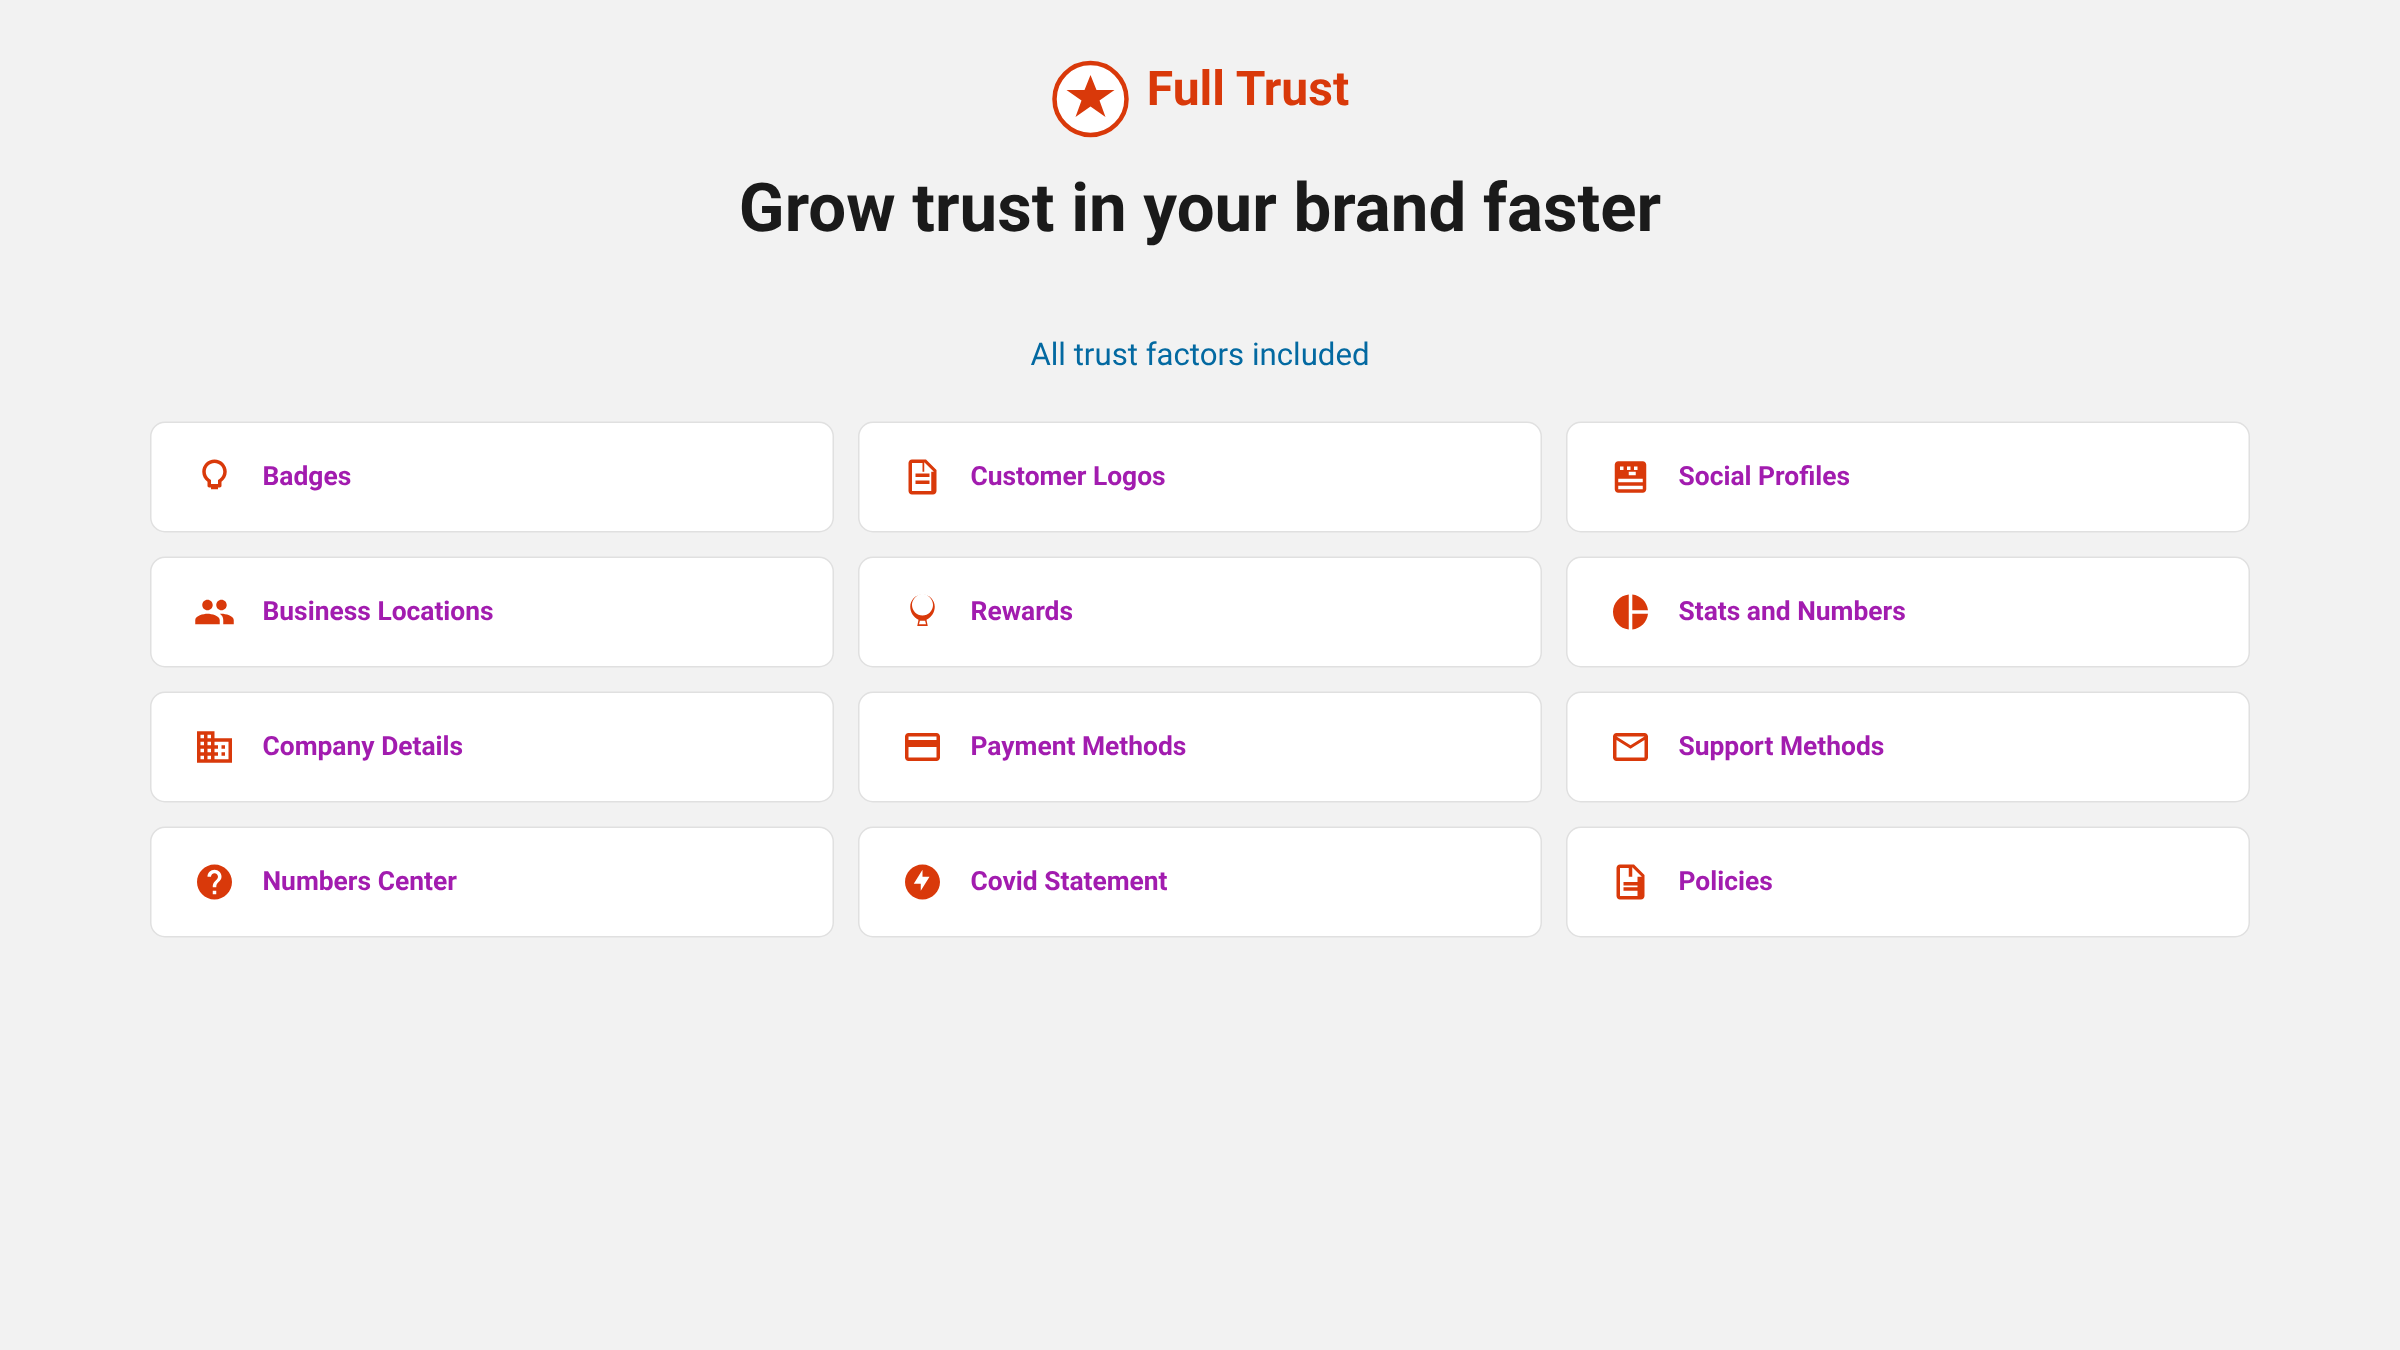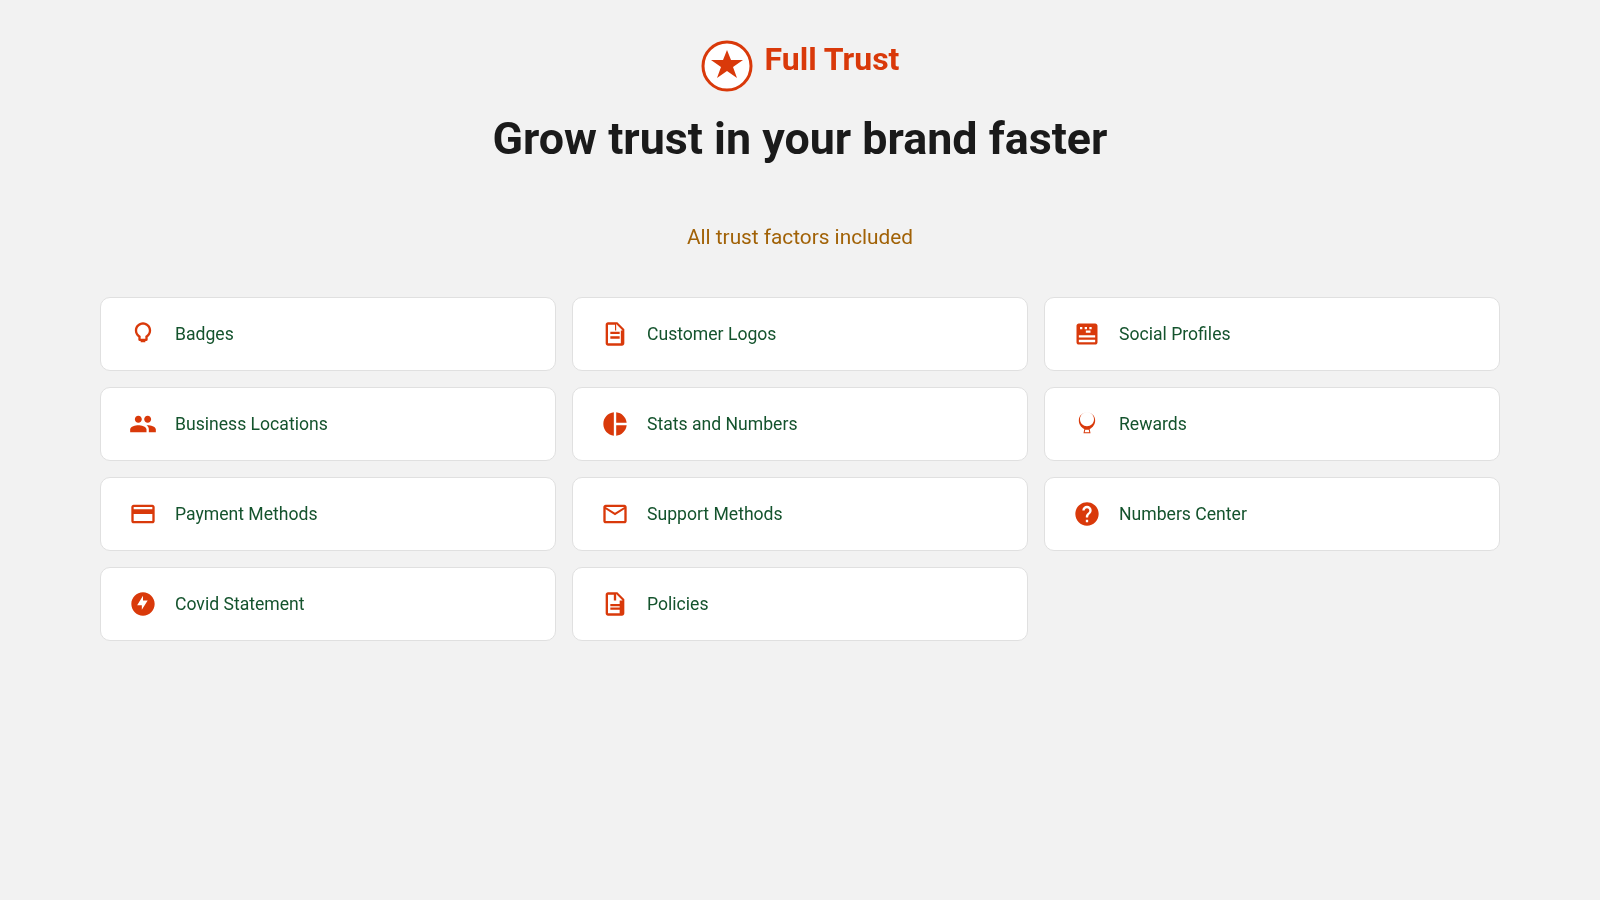--- a/index.html
+++ b/index.html
@@ -39,23 +39,23 @@
     .hero-title {
       font-size: 2.8rem;
       font-weight: 700;
       color: #1a1a1a;
       text-align: center;
       margin-bottom: 60px;
     }
 
     .section-subtitle {
       font-size: 1.3rem;
-      color: #a16207;
+      color: #0369a1;
       text-align: center;
-      margin-bottom: 48px;
+      margin-bottom: 32px;
       font-weight: 400;
     }
 
     .grid {
       display: grid;
       grid-template-columns: repeat(3, 1fr);
       gap: 16px;
       width: 100%;
       max-width: 1400px;
     }
@@ -67,22 +67,22 @@
       padding: 22px 28px;
       display: flex;
       align-items: center;
       gap: 18px;
       cursor: pointer;
       transition: box-shadow 0.15s;
     }
 
     .card-label {
       font-size: 1.1rem;
-      color: #14532d;
-      font-weight: 400;
+      color: #a21caf;
+      font-weight: 700;
     }
 
     
     .icon-svg {
       width: 28px;
       height: 28px;
       fill: #d9390a;
       flex-shrink: 0;
     }
   </style>
@@ -129,32 +129,38 @@
 
   <div class="card">
     <svg class="icon-svg" viewBox="0 0 24 24">
       <path d="M16 11c1.66 0 2.99-1.34 2.99-3S17.66 5 16 5c-1.66 0-3 1.34-3 3s1.34 3 3 3zm-8 0c1.66 0 2.99-1.34 2.99-3S9.66 5 8 5C6.34 5 5 6.34 5 8s1.34 3 3 3zm0 2c-2.33 0-7 1.17-7 3.5V19h14v-2.5c0-2.33-4.67-3.5-7-3.5zm8 0c-.29 0-.62.02-.97.05 1.16.84 1.97 1.97 1.97 3.45V19h6v-2.5c0-2.33-4.67-3.5-7-3.5z"></path>
     </svg>
     <span class="card-label">Business Locations</span>
   </div>
 
   <div class="card">
     <svg class="icon-svg" viewBox="0 0 24 24">
+      <path d="M12 2C8.13 2 5 5.13 5 9c0 3.22 1.91 6.02 4.72 7.38L9 20h6l-.72-3.62C17.09 15.02 19 12.22 19 9c0-3.87-3.13-7-7-7zm-2 17l.5-2h3l.5 2H10zm2-5c-3.31 0-6-2.69-6-6s2.69-6 6-6 6 2.69 6 6-2.69 6-6 6z"></path>
+    </svg>
+    <span class="card-label">Rewards</span>
+  </div>
+
+  <div class="card">
+    <svg class="icon-svg" viewBox="0 0 24 24">
       <path d="M11 2v20c-5.07-.5-9-4.79-9-10s3.93-9.5 9-10zm2.03 0v8.99H22c-.47-4.74-4.24-8.52-8.97-8.99zm0 11.01V22c4.74-.47 8.5-4.25 8.97-8.99h-8.97z"></path>
     </svg>
     <span class="card-label">Stats and Numbers</span>
   </div>
 
   <div class="card">
     <svg class="icon-svg" viewBox="0 0 24 24">
-      <path d="M12 2C8.13 2 5 5.13 5 9c0 3.22 1.91 6.02 4.72 7.38L9 20h6l-.72-3.62C17.09 15.02 19 12.22 19 9c0-3.87-3.13-7-7-7zm-2 17l.5-2h3l.5 2H10zm2-5c-3.31 0-6-2.69-6-6s2.69-6 6-6 6 2.69 6 6-2.69 6-6 6z"></path>
+      <path d="M12 7V3H2v18h20V7H12zM6 19H4v-2h2v2zm0-4H4v-2h2v2zm0-4H4V9h2v2zm0-4H4V5h2v2zm4 12H8v-2h2v2zm0-4H8v-2h2v2zm0-4H8V9h2v2zm0-4H8V5h2v2zm10 12h-8v-2h2v-2h-2v-2h2v-2h-2V9h8v10zm-2-8h-2v2h2v-2zm0 4h-2v2h2v-2z"></path>
     </svg>
-    <span class="card-label">Rewards</span>
+    <span class="card-label">Company Details</span>
   </div>
-
 
 
   <div class="card">
     <svg class="icon-svg" viewBox="0 0 24 24">
       <path d="M20 4H4c-1.11 0-2 .89-2 2v12c0 1.11.89 2 2 2h16c1.11 0 2-.89 2-2V6c0-1.11-.89-2-2-2zm0 14H4v-6h16v6zm0-10H4V6h16v2z"></path>
     </svg>
     <span class="card-label">Payment Methods</span>
   </div>
 
   <div class="card">

